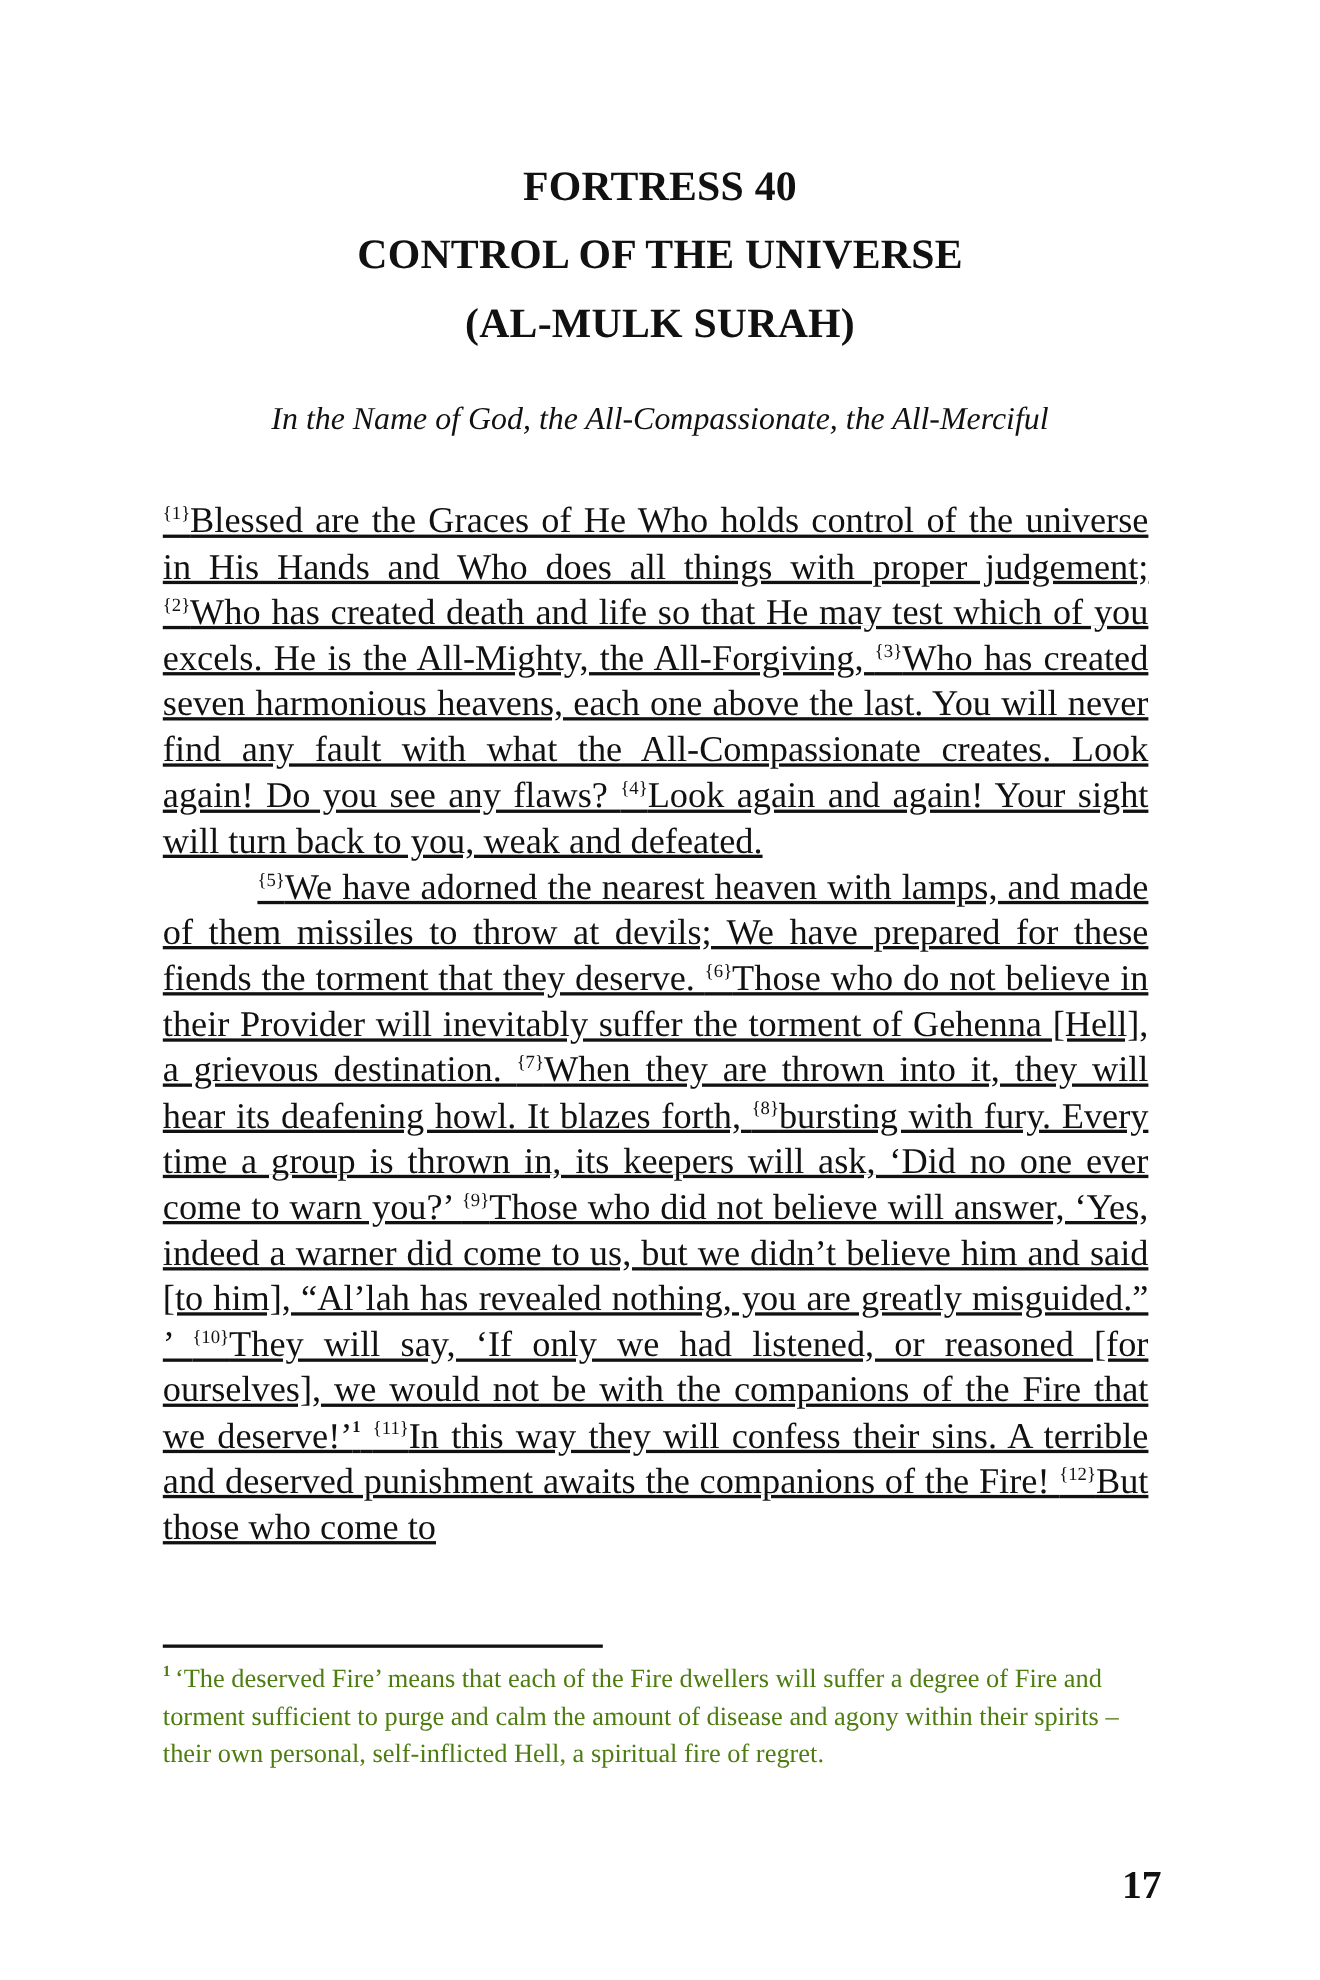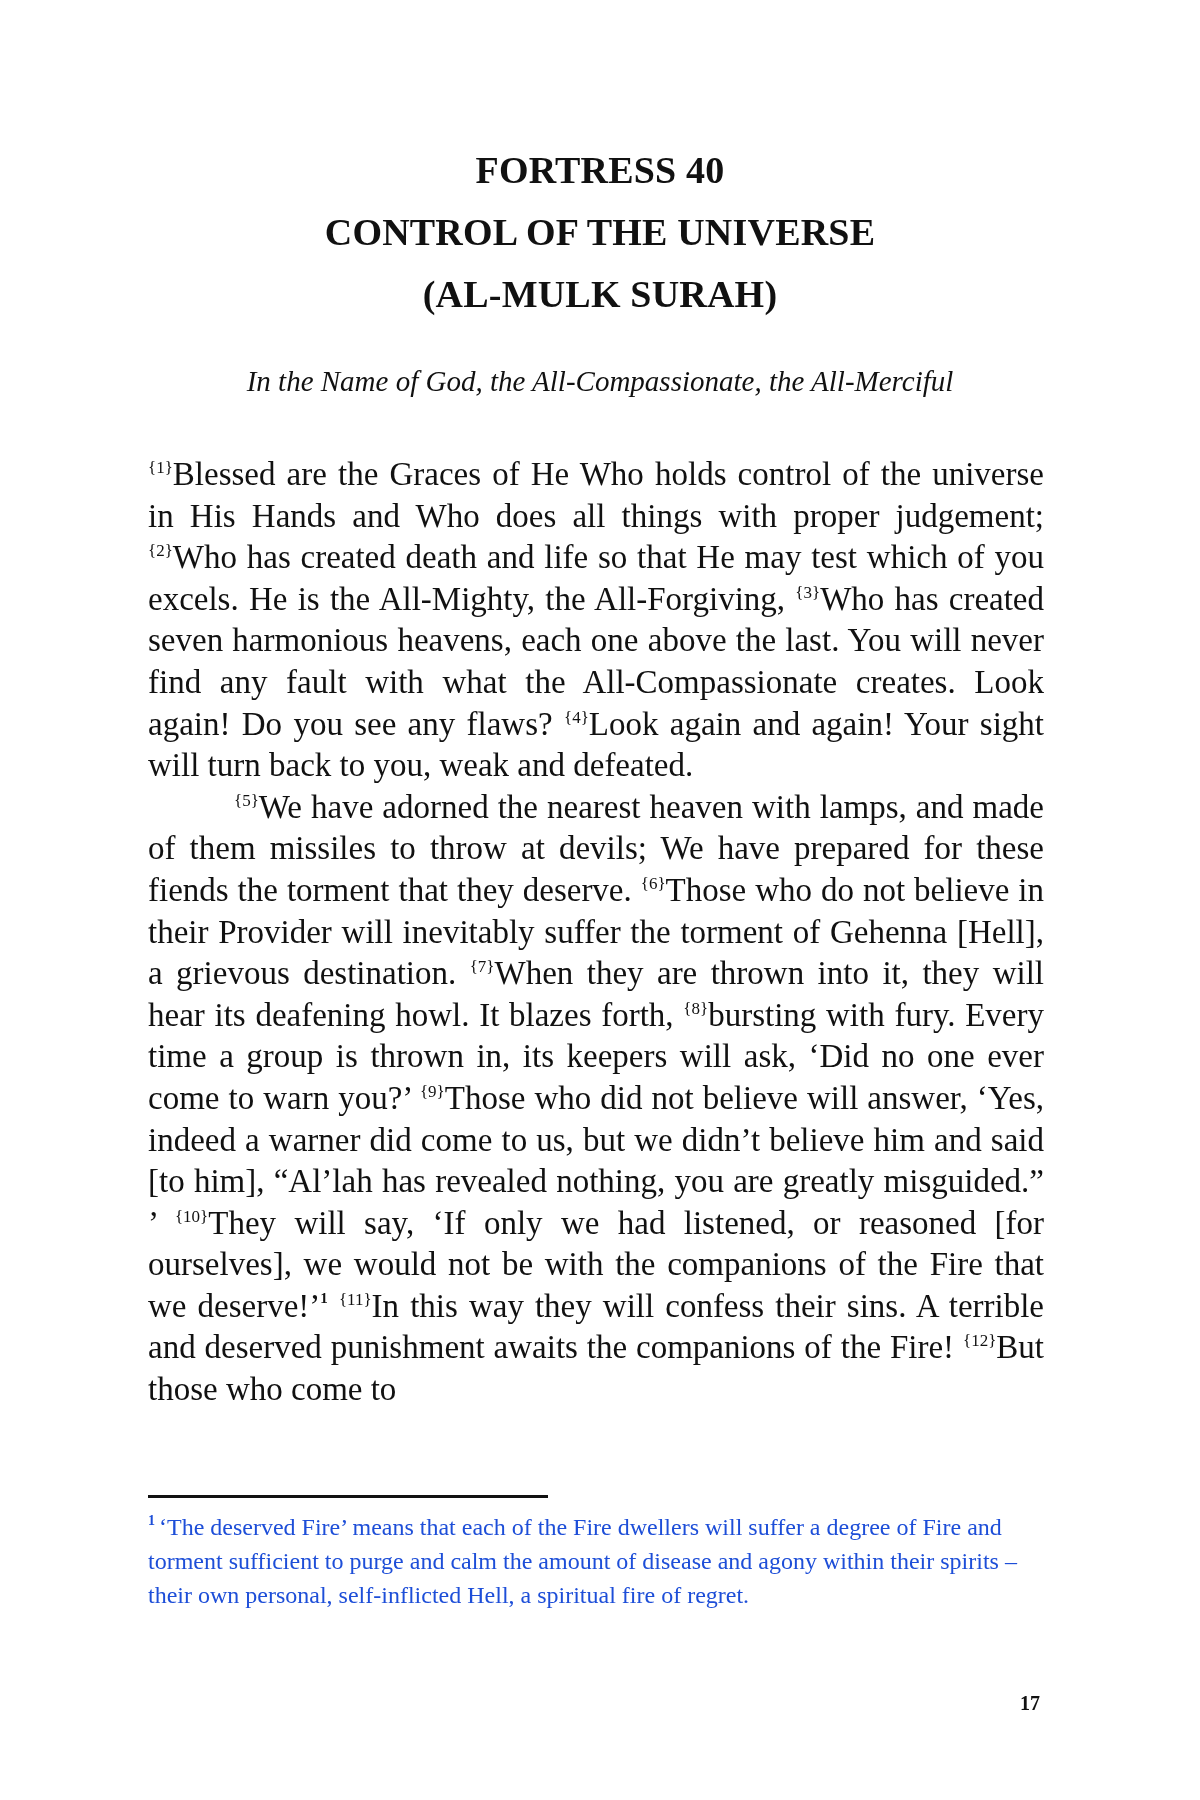--- a/index.html
+++ b/index.html
@@ -7,30 +7,30 @@
          font-family: "Liberation Serif", "DejaVu Serif", serif; color: #111111; }
   .page { position: absolute; left: 0; top: 0; width: 1200px; height: 1800px; background: #fff; }
   .heading { position: absolute; left: 0; width: 1200px; text-align: center;
              font-weight: bold; font-size: 38px; letter-spacing: 0.2px; color: #111; }
   .h1 { top: 148px; }
   .h2 { top: 210px; }
   .h3 { top: 272px; }
   .invocation { position: absolute; top: 365px; left: 0; width: 1200px; text-align: center;
                 font-style: italic; font-size: 29px; color: #111; }
   .body-text { position: absolute; left: 148px; width: 896px; top: 454px;
-               font-size: 33px; line-height: 41.6px; text-align: justify; color: #111; }
+               font-size: 33px; line-height: 41.6px; text-align: justify; color: #111; text-decoration: underline; }
   .body-text p { margin: 0; }
   .body-text p.indent { text-indent: 86px; }
   .verse-num { font-size: 17px; vertical-align: 12px; line-height: 0; font-weight: normal; }
   .fn-ref { font-size: 15px; vertical-align: 14px; line-height: 0; font-weight: bold; }
   .fn-rule { position: absolute; left: 148px; top: 1495px; width: 400px; height: 3px; background: #111; }
   .footnote { position: absolute; left: 148px; width: 896px; top: 1510px;
-              font-size: 24px; line-height: 34px; color: #1d4ed8; }
+              font-size: 24px; line-height: 34px; color: #4d7c0f; }
   .footnote .fn-mark { font-size: 14px; vertical-align: 10px; line-height: 0; font-weight: bold; margin-right: 4px; }
-  .page-number { position: absolute; left: 1020px; top: 1692px; font-size: 20px; font-weight: bold; color: #111; }
+  .page-number { position: absolute; left: 1020px; top: 1692px; font-size: 36px; font-weight: bold; color: #111; }
 </style>
 </head>
 <body>
 
 <div class="page">
   <div class="heading h1">FORTRESS 40</div>
   <div class="heading h3">(AL-MULK SURAH)</div>
   <div class="heading h2">CONTROL OF THE UNIVERSE</div>
 
   <div class="invocation">In the Name of God, the All-Compassionate, the All-Merciful</div>

